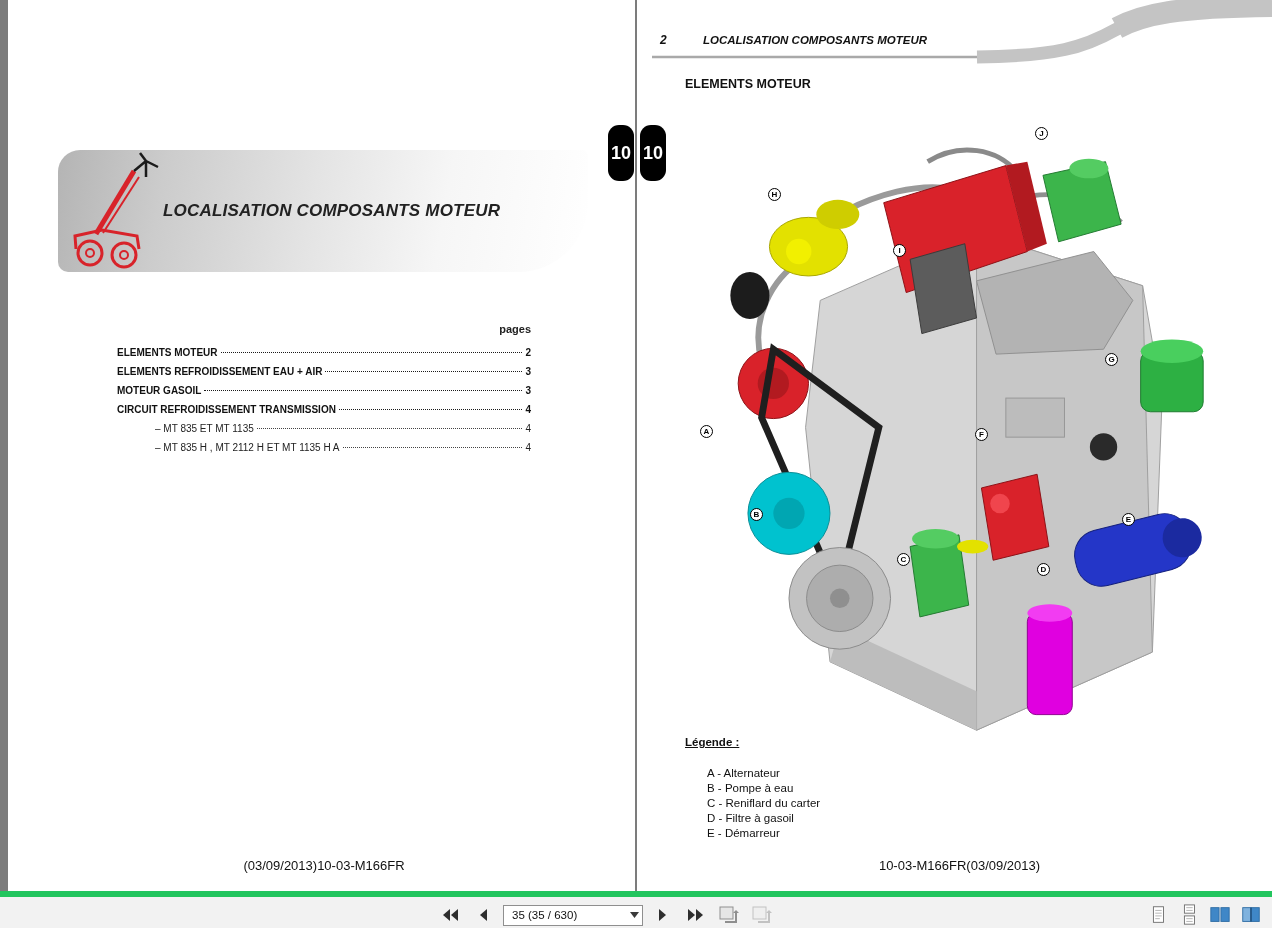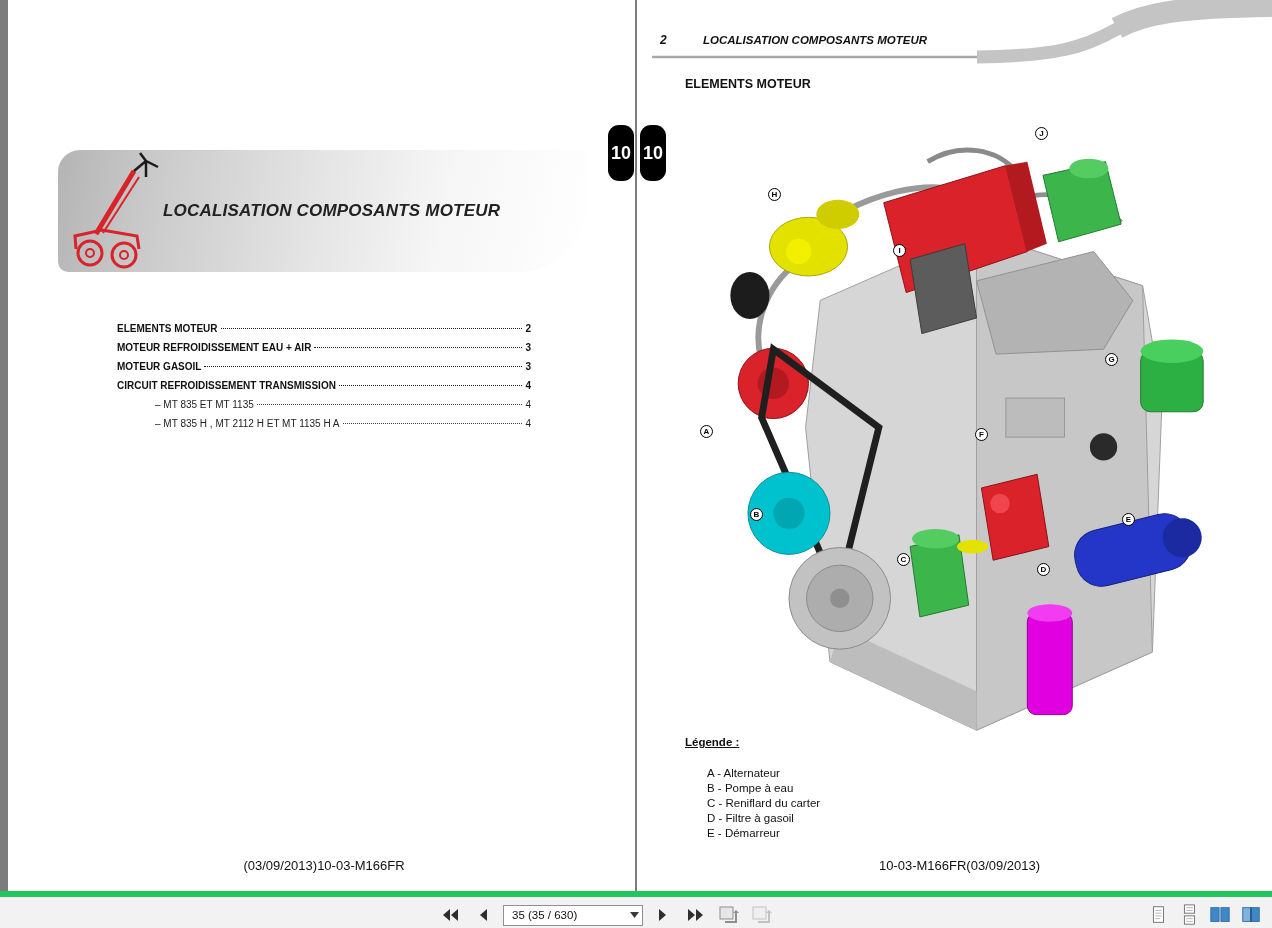--- a/index.html
+++ b/index.html
@@ -94,28 +94,29 @@
       <path d="M 34 91 L 72 28" stroke="#d8232a" stroke-width="5" fill="none"></path>
       <path d="M 41 90 L 77 34" stroke="#d8232a" stroke-width="2" fill="none"></path>
       <path d="M 72 28 L 84 18 M 84 18 L 84 34 M 84 18 L 96 24 M 78 10 L 84 18" stroke="#1a1a1a" stroke-width="2.5" fill="none"></path>
     </svg>
 
     <div class="section-tab tab-left">
       <span>10</span>
     </div>
 
     <div class="toc">
+      <div class="toc-pages">pages</div>
 
       <div class="toc-row">
         <span class="toc-lbl">ELEMENTS MOTEUR</span>
         <span class="toc-dots"></span>
         <span class="toc-num">2</span>
       </div>
       <div class="toc-row">
-        <span class="toc-lbl">MOTEUR REFROIDISSEMENT EAU + AIR</span>
+        <span class="toc-lbl">ELEMENTS REFROIDISSEMENT EAU + AIR</span>
         <span class="toc-dots"></span>
         <span class="toc-num">3</span>
       </div>
       <div class="toc-row">
         <span class="toc-lbl">MOTEUR GASOIL</span>
         <span class="toc-dots"></span>
         <span class="toc-num">3</span>
       </div>
       <div class="toc-row">
         <span class="toc-lbl">CIRCUIT REFROIDISSEMENT TRANSMISSION</span>

